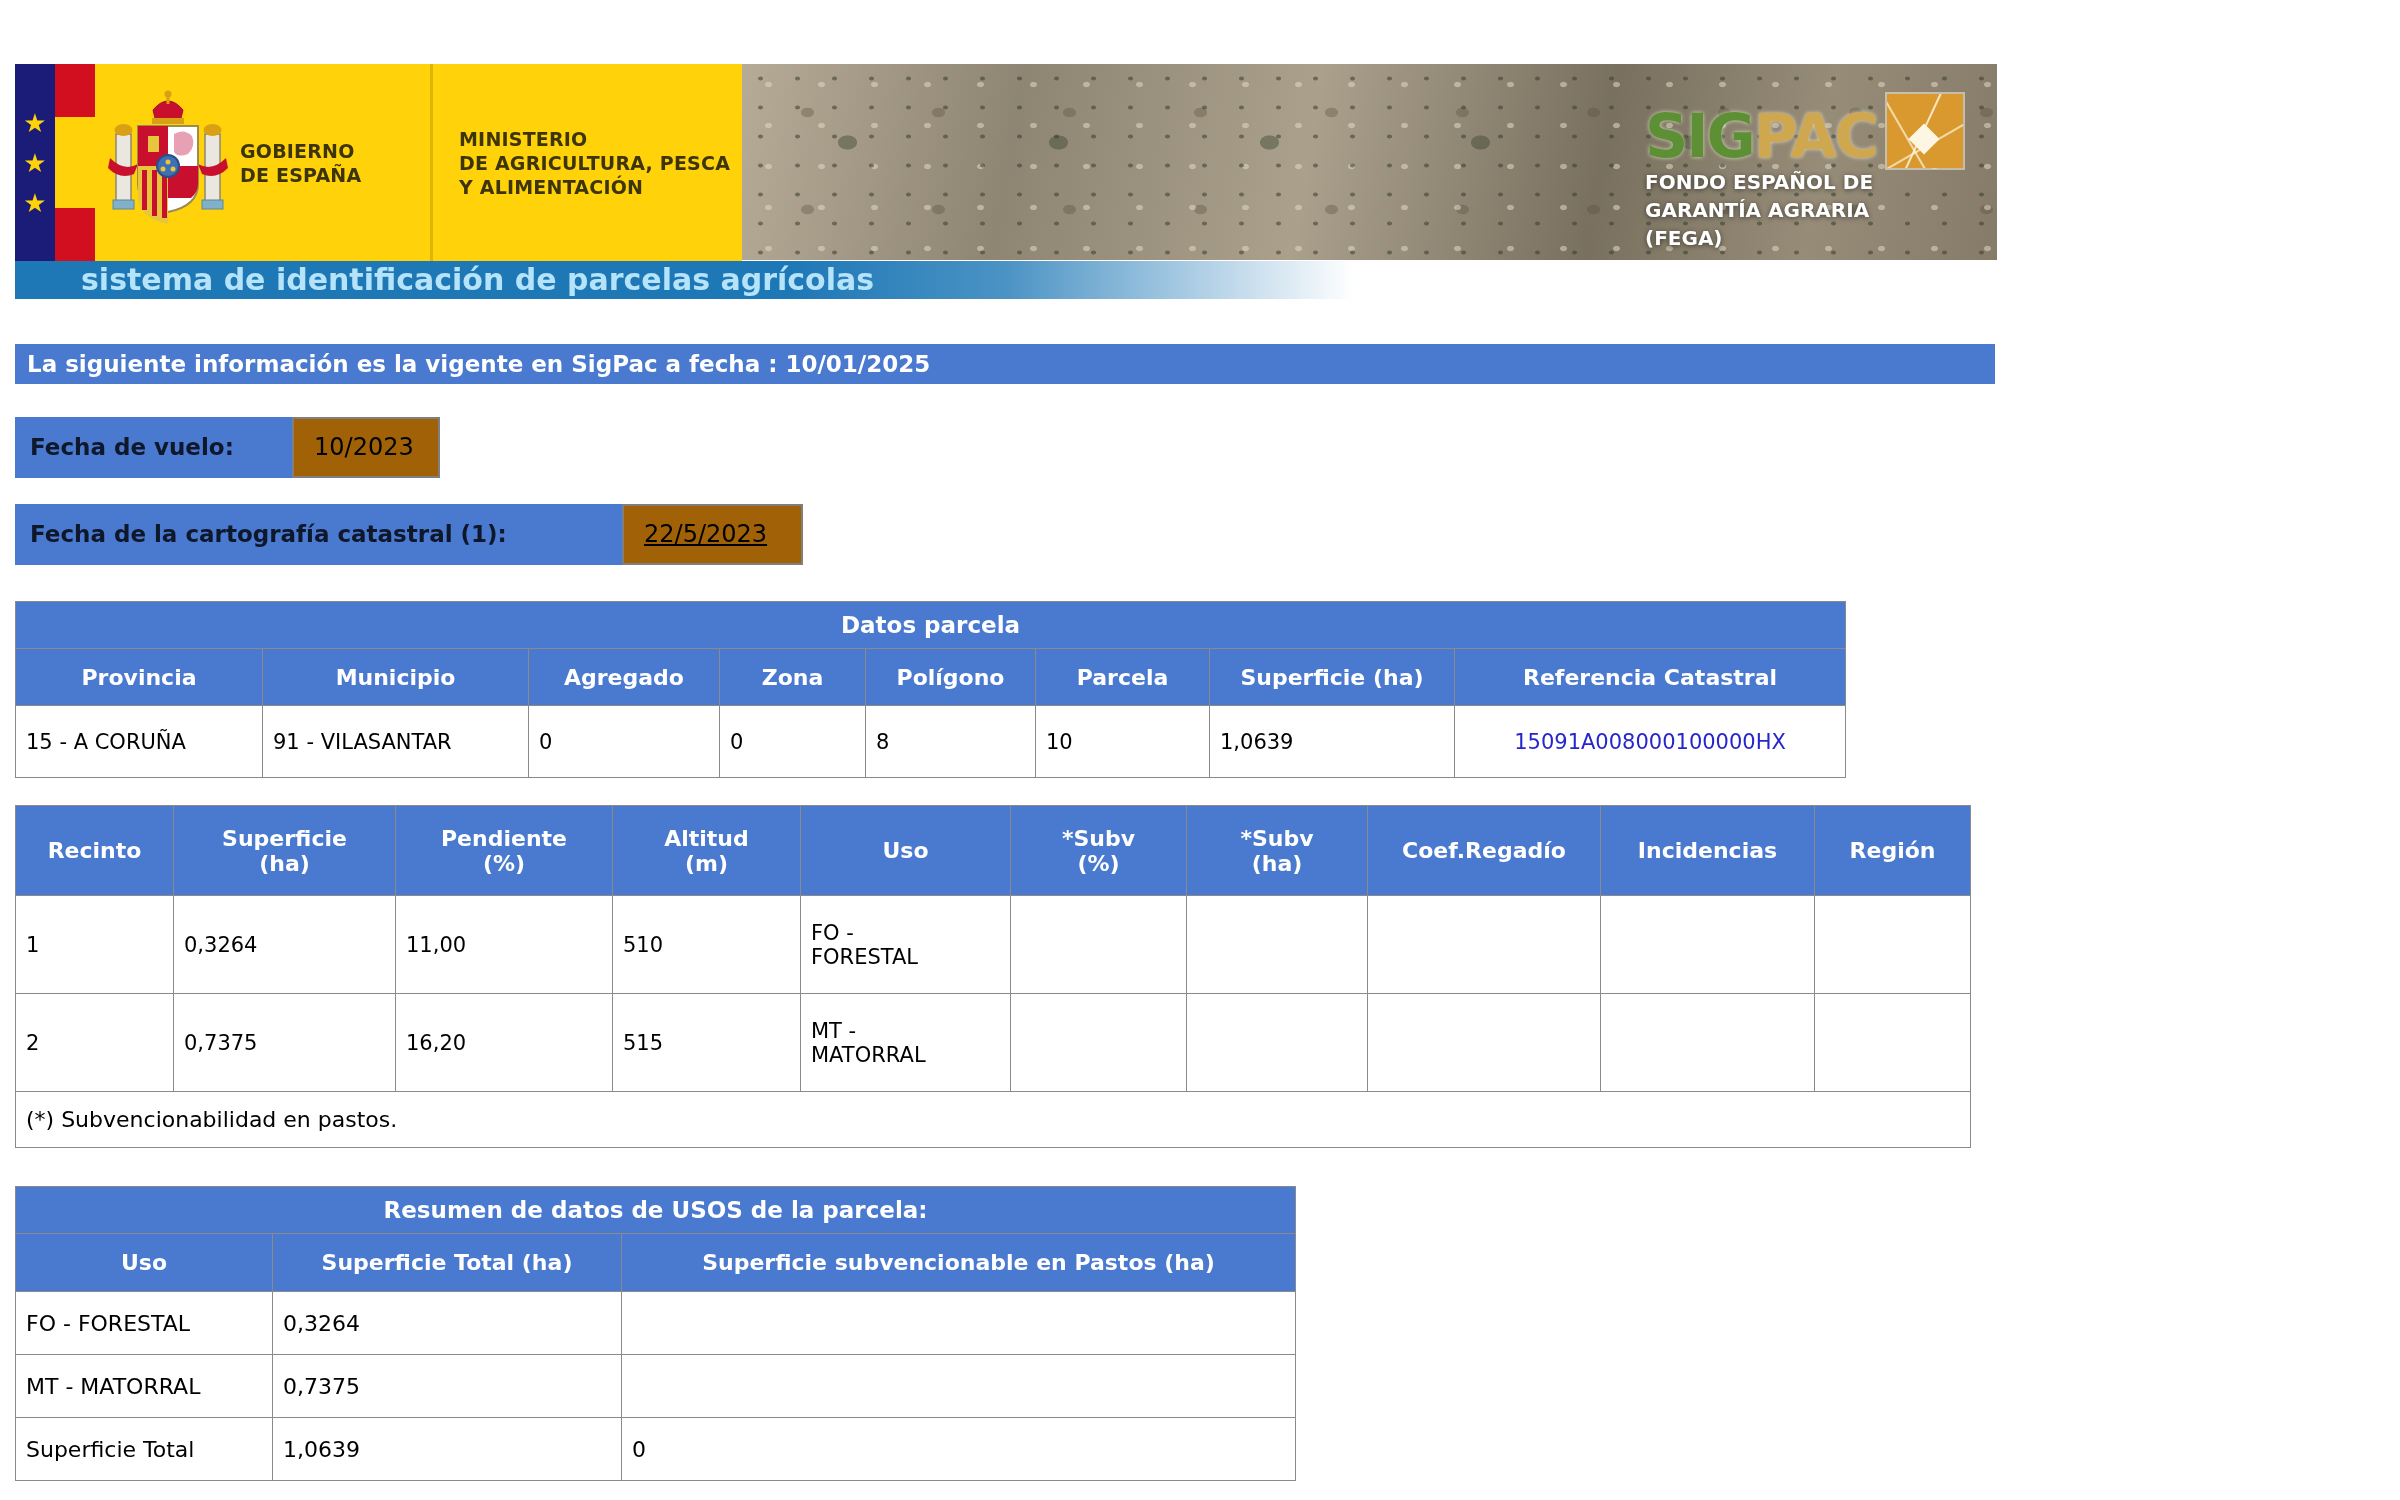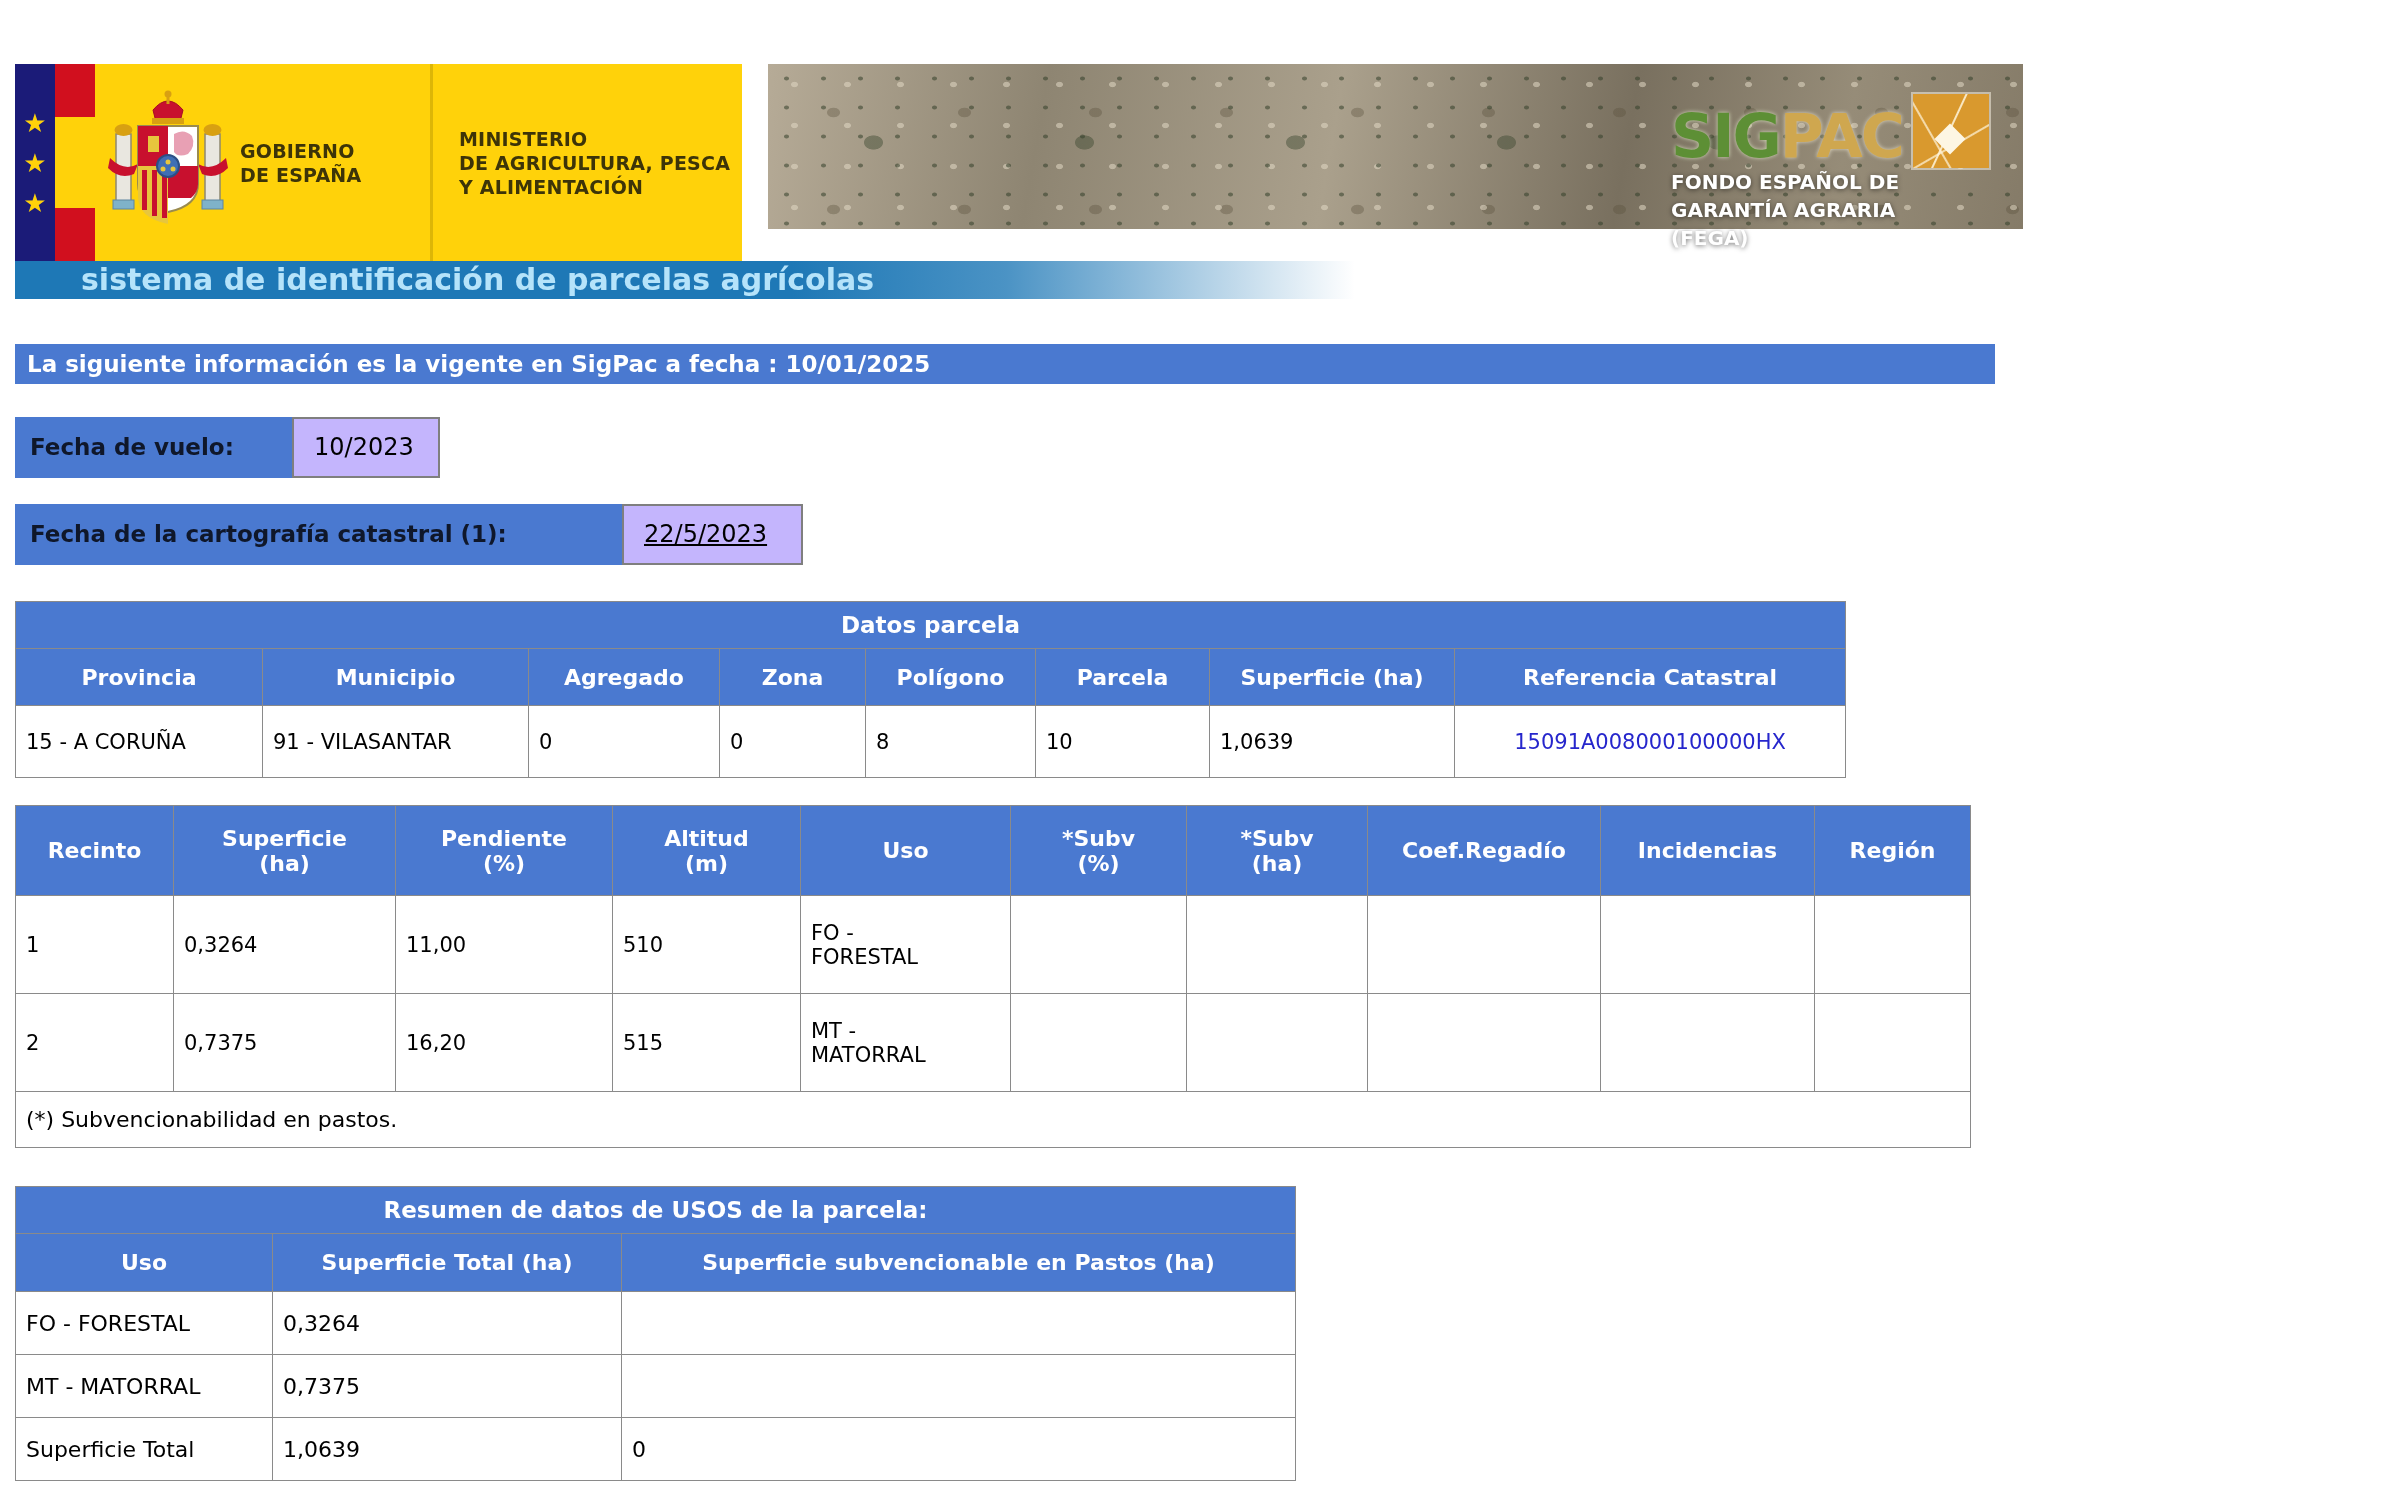--- a/index.html
+++ b/index.html
@@ -5,21 +5,21 @@
   html,body{margin:0;padding:0;background:#fff;}
   body{
     width:2400px;height:1500px;position:relative;overflow:hidden;
     font-family:"DejaVu Sans","Liberation Sans",sans-serif;color:#000;
   }
   .content{position:absolute;left:15px;top:0;}
 
   
   .banner{position:relative;width:1982px;height:235px;margin-top:64px;background:#fff;}
   .photo{
-    position:absolute;left:753px;top:0;width:1255px;height:165px;
+    position:absolute;left:727px;top:0;width:1255px;height:196px;
     background-color:#a09482;
     background-image:
       radial-gradient(rgba(52,64,42,.55) 2px, transparent 3px),
       radial-gradient(rgba(225,216,196,.55) 3px, transparent 4px),
       radial-gradient(rgba(88,78,58,.35) 6px, transparent 7px),
       radial-gradient(rgba(60,72,48,.45) 9px, transparent 10px),
       linear-gradient(100deg,#b6ab97 0%,#8e8572 22%,#aaa08c 45%,#79705f 68%,#968c78 85%,#857b68 100%);
     background-size:37px 29px,53px 41px,131px 97px,211px 157px,100% 100%;
   }
   .left-stack{position:absolute;left:0;top:0;width:727px;height:197px;display:flex;z-index:2;}
@@ -65,21 +65,21 @@
     width:1980px;height:40px;margin-top:45px;background:#4a79d0;color:#fff;
     font-weight:bold;font-size:23px;line-height:40px;padding-left:12px;box-sizing:border-box;
   }
   .field-row{display:flex;align-items:stretch;}
   .field-row.f1{margin-top:33px;}
   .field-row.f2{margin-top:26px;}
   .flabel{background:#4a79d0;color:#0f172a;font-weight:bold;font-size:23px;line-height:61px;
     height:61px;padding-left:15px;box-sizing:border-box;}
   .flabel.w1{width:277px;}
   .flabel.w2{width:607px;}
-  .fvalue{background:#c4b5fd;border:2px solid #7f7f7f;height:61px;box-sizing:border-box;
+  .fvalue{background:#a16207;border:2px solid #7f7f7f;height:61px;box-sizing:border-box;
     font-size:24px;line-height:57px;padding-left:20px;color:#000;}
   .fvalue.w1{width:148px;}
   .fvalue.w2{width:181px;text-decoration:underline;}
 
   
   table{border-collapse:collapse;table-layout:fixed;}
   th,td{border:1px solid #8a8a8a;box-sizing:border-box;}
   th{background:#4a79d0;color:#fff;font-weight:bold;font-size:22px;text-align:center;padding:4px 6px;}
   td{background:#fff;font-size:21px;text-align:left;padding:4px 10px;vertical-align:middle;}
   .t-title th{height:47px;font-size:23px;}

